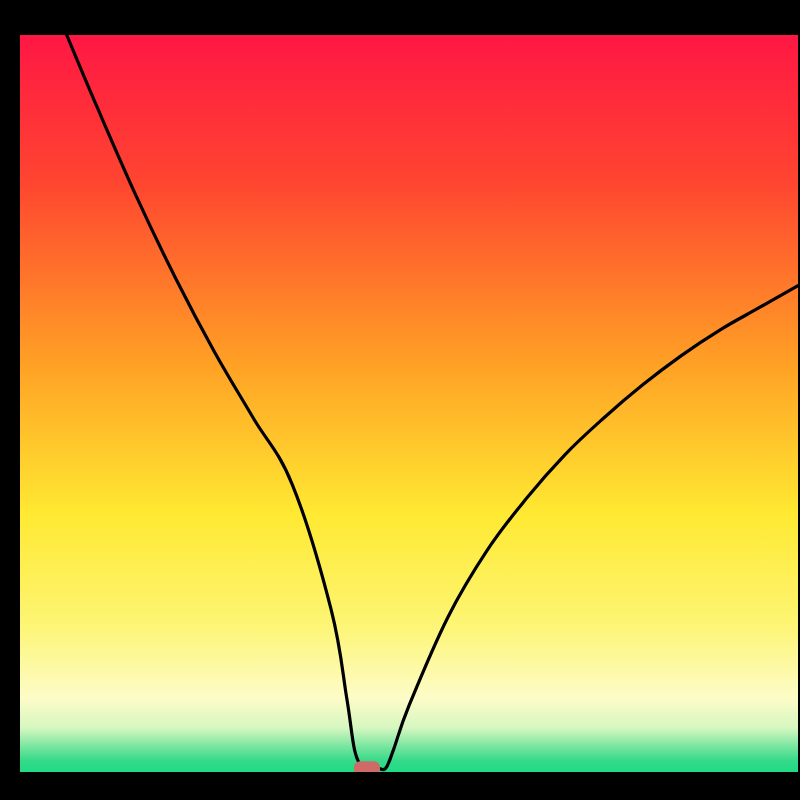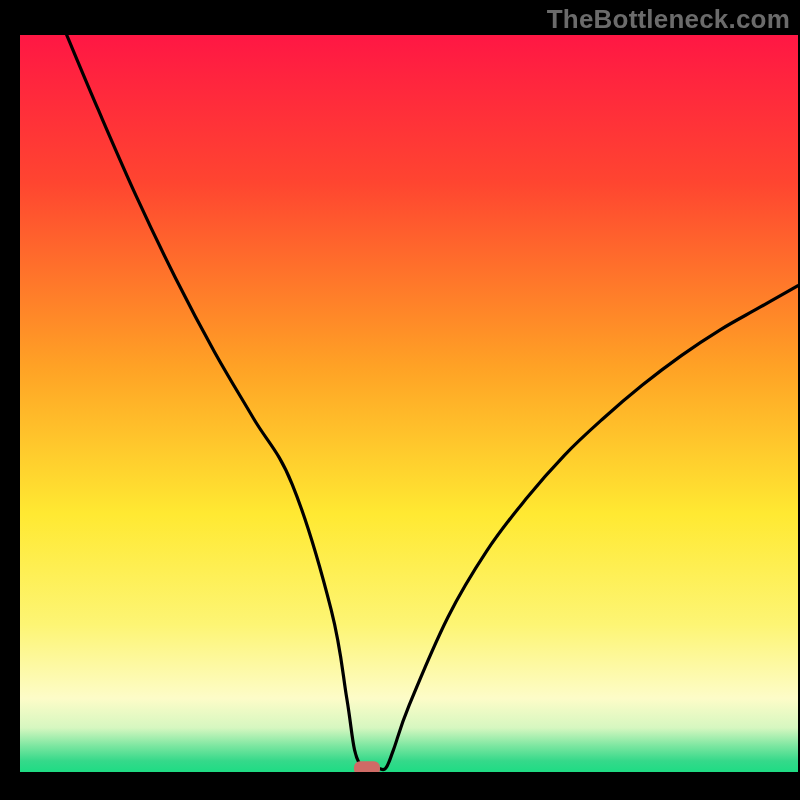--- a/index.html
+++ b/index.html
@@ -34,21 +34,20 @@
     left: 0;
     width: 800px;
     height: 800px;
     display: block;
   }
 </style>
 </head>
 <body>
 
 <div class="container">
-  <div class="watermark">TheBottleneck.com</div>
 
   <svg class="plot" viewBox="0 0 800 800">
     <defs>
       <linearGradient id="bg-grad" x1="0" y1="0" x2="0" y2="1">
           <stop offset="0%" stop-color="#ff1744"></stop>
           <stop offset="20%" stop-color="#ff4530"></stop>
           <stop offset="45%" stop-color="#ffa225"></stop>
           <stop offset="65%" stop-color="#ffe932"></stop>
           <stop offset="80%" stop-color="#fdf574"></stop>
           <stop offset="90%" stop-color="#fdfcc8"></stop>

